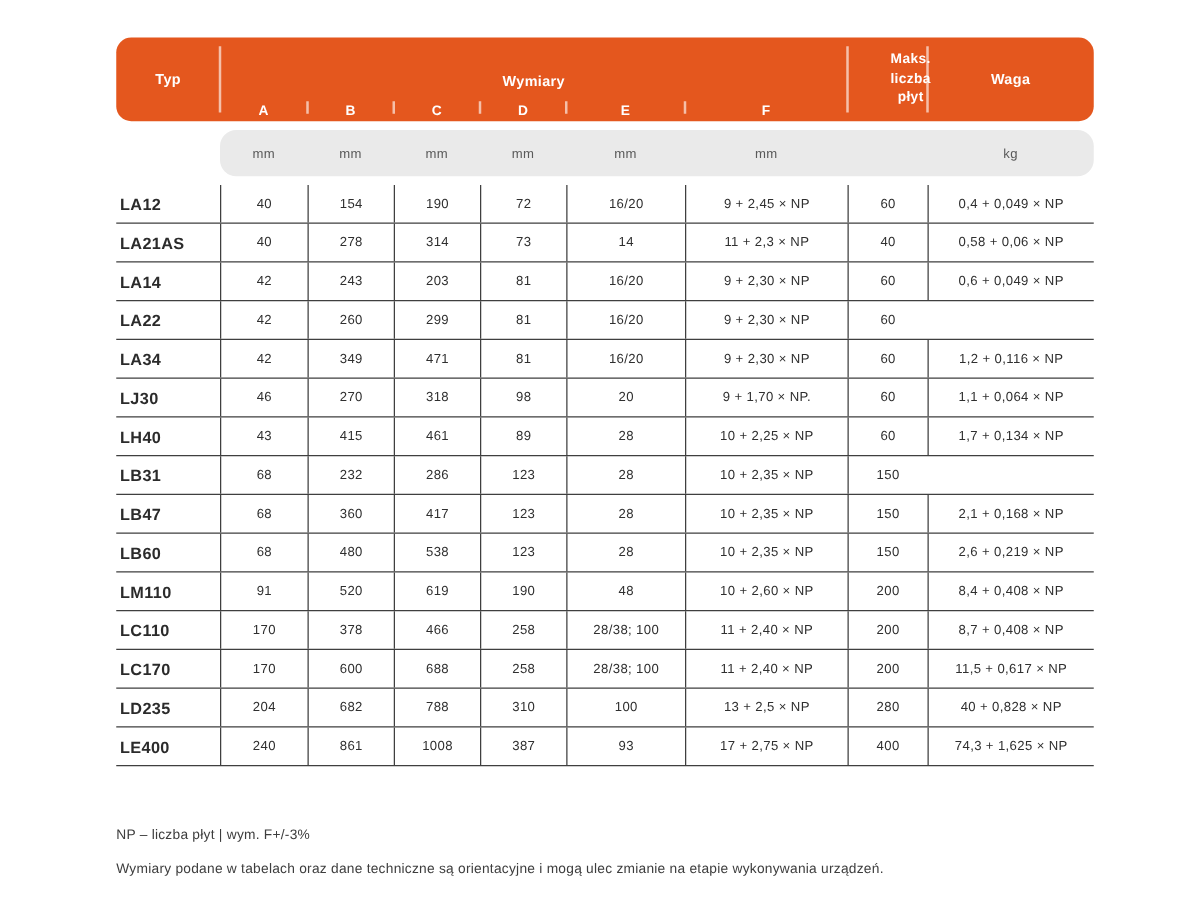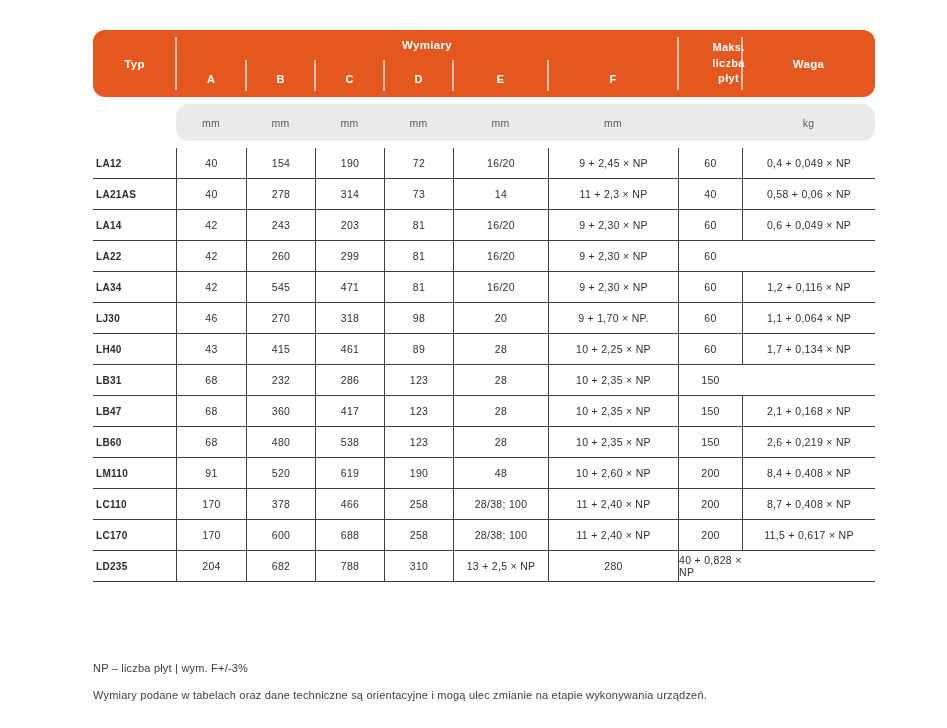--- a/index.html
+++ b/index.html
@@ -19,21 +19,21 @@
   
   .thead { display:grid; grid-template-columns:83px 502px 64px 133px;
     height:67px; background:var(--accent); border-radius:12px;
     color:#ffffff; font-weight:700; letter-spacing:.3px; }
   .th-typ { display:flex; align-items:center; justify-content:center; font-size:11.5px; }
   .th-wym { position:relative; display:flex; flex-direction:column; }
   .th-wym::before, .th-maks::before, .th-waga::before {
     content:""; position:absolute; left:-1px; top:7px; bottom:7px; width:2px;
     background:rgba(255,255,255,.62); }
   .wym-title { height:30px; display:flex; align-items:center; justify-content:center;
-    font-size:11.5px; }
+    font-size:11.5px;margin-top:21px; }
   .wym-letters { flex:1; display:grid; grid-template-columns:70px 69px 69px 69px 95px 130px; }
   .wym-letter { position:relative; display:flex; align-items:center; justify-content:center;
     font-size:11px; }
   .wym-letter:not(:first-child)::before { content:""; position:absolute; left:-1px;
     top:0; bottom:6px; width:2px; background:rgba(255,255,255,.62); }
   .th-maks { position:relative; display:flex; flex-direction:column; align-items:center;
     justify-content:center; font-size:11px; line-height:1.4; text-align:center;padding-left:37px; }
   .th-waga { position:relative; display:flex; align-items:center; justify-content:center;
     font-size:11.5px; }
 
@@ -47,21 +47,21 @@
     font-size:10.5px; color:var(--muted); letter-spacing:.3px; }
 
   
   .tbody { margin-top:7px; }
   .row { display:grid; grid-template-columns:83px 70px 69px 69px 69px 95px 130px 64px 133px;
     height:31px; border-bottom:1px solid var(--line); }
   .cell { display:flex; align-items:center; justify-content:center;
     font-size:10.5px; color:var(--text); letter-spacing:.3px; }
   .cell:not(:first-child) { border-left:1px solid var(--line); }
   .cell.typ { justify-content:flex-start; padding-left:3px; font-weight:700;
-    font-size:10px; color:#2B2B2B; }
+    font-size:13px; color:#2B2B2B; }
 
   
   .notes { position:absolute; left:93px; top:662px; font-size:11px; color:#3D3D3D;
     letter-spacing:.2px; }
   .notes p + p { margin-top:15px; }
 </style>
 </head>
 <body>
 
 <div class="table-wrap">
@@ -140,21 +140,21 @@
         <div class="cell">260</div>
         <div class="cell">299</div>
         <div class="cell">81</div>
         <div class="cell">16/20</div>
         <div class="cell">9 + 2,30 × NP</div>
         <div class="cell">60</div>
       </div>
       <div class="row">
         <div class="cell typ">LA34</div>
         <div class="cell">42</div>
-        <div class="cell">545</div>
+        <div class="cell">349</div>
         <div class="cell">471</div>
         <div class="cell">81</div>
         <div class="cell">16/20</div>
         <div class="cell">9 + 2,30 × NP</div>
         <div class="cell">60</div>
         <div class="cell">1,2 + 0,116 × NP</div>
       </div>
       <div class="row">
         <div class="cell typ">LJ30</div>
         <div class="cell">46</div>
@@ -241,23 +241,35 @@
         <div class="cell">11 + 2,40 × NP</div>
         <div class="cell">200</div>
         <div class="cell">11,5 + 0,617 × NP</div>
       </div>
       <div class="row">
         <div class="cell typ">LD235</div>
         <div class="cell">204</div>
         <div class="cell">682</div>
         <div class="cell">788</div>
         <div class="cell">310</div>
+        <div class="cell">100</div>
         <div class="cell">13 + 2,5 × NP</div>
         <div class="cell">280</div>
         <div class="cell">40 + 0,828 × NP</div>
+      </div>
+      <div class="row">
+        <div class="cell typ">LE400</div>
+        <div class="cell">240</div>
+        <div class="cell">861</div>
+        <div class="cell">1008</div>
+        <div class="cell">387</div>
+        <div class="cell">93</div>
+        <div class="cell">17 + 2,75 × NP</div>
+        <div class="cell">400</div>
+        <div class="cell">74,3 + 1,625 × NP</div>
       </div>
     </div>
 
 </div>
 
 <div class="notes">
   <p>NP – liczba płyt | wym. F+/-3%</p>
   <p>Wymiary podane w tabelach oraz dane techniczne są orientacyjne i mogą ulec zmianie na etapie wykonywania urządzeń.</p>
 </div>
 

